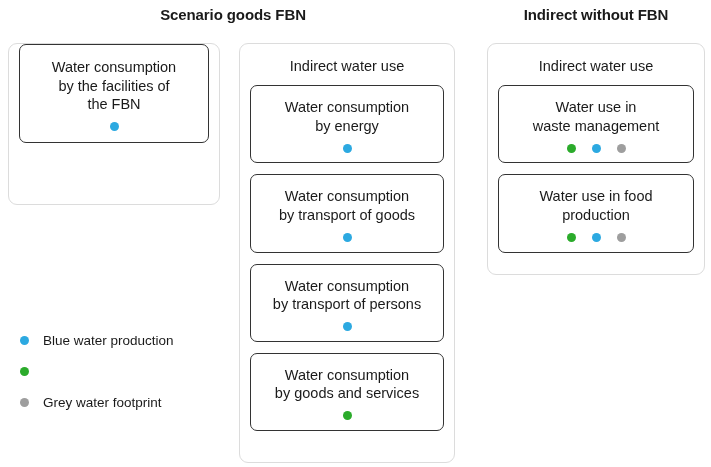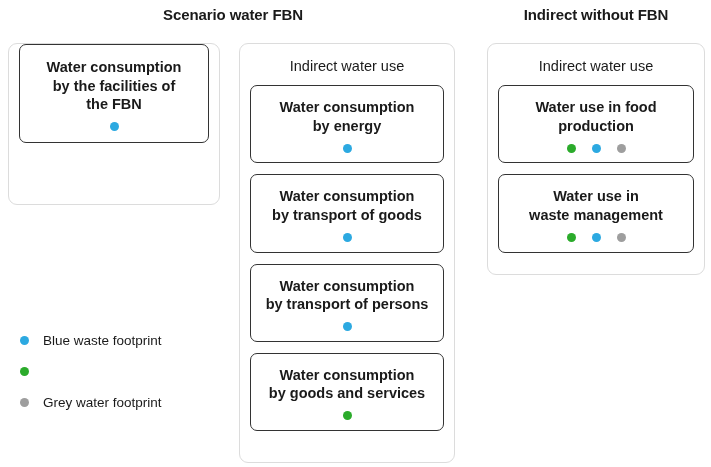--- a/index.html
+++ b/index.html
@@ -54,21 +54,20 @@
   .boxes {
     padding: 0 10px 10px 10px;
   }
   .item-box {
     border: 1.6px solid #333333;
     border-radius: 7px;
     background: #ffffff;
     box-sizing: border-box;
     padding: 12px 8px 9px 8px;
     margin-bottom: 11px;
-    font-weight: bold;
   }
   .item-box:last-child { margin-bottom: 0; }
 
   .item-label {
     text-align: center;
     font-size: 14.5px;
     line-height: 1.28;
     color: #1a1a1a;
     white-space: pre-line;
   }
@@ -112,21 +111,21 @@
   .legend-text {
     font-size: 13.5px;
     color: #1a1a1a;
     margin-left: 14px;
     white-space: nowrap;
   }
 </style>
 </head>
 <body>
 
-<div class="heading" id="heading-with-fbn">Scenario water FBN</div>
+<div class="heading" id="heading-with-fbn">Scenario goods FBN</div>
 
 <div class="heading" id="heading-without-fbn">Indirect without FBN</div>
 
 <div class="panel" id="panel-direct-water-use">
   <div class="boxes">
     <div class="item-box">
       <div class="item-label">Water consumption
 by the facilities of
 the FBN</div>
       <div class="dots">
@@ -167,44 +166,44 @@
           <span class="dot" style="background: rgb(43, 171, 43);"></span>
         </div>
     </div>
   </div>
 </div>
 
 <div class="panel" id="panel-indirect-without-fbn">
   <div class="panel-title">Indirect water use</div>
   <div class="boxes">
     <div class="item-box">
+      <div class="item-label">Water use in
+waste management</div>
+      <div class="dots">
+          <span class="dot" style="background: rgb(43, 171, 43);"></span>
+          <span class="dot" style="background: rgb(44, 169, 225);"></span>
+          <span class="dot" style="background: rgb(158, 158, 158);"></span>
+        </div>
+    </div>
+    <div class="item-box">
       <div class="item-label">Water use in food
 production</div>
-      <div class="dots">
-          <span class="dot" style="background: rgb(43, 171, 43);"></span>
-          <span class="dot" style="background: rgb(44, 169, 225);"></span>
-          <span class="dot" style="background: rgb(158, 158, 158);"></span>
-        </div>
-    </div>
-    <div class="item-box">
-      <div class="item-label">Water use in
-waste management</div>
       <div class="dots">
           <span class="dot" style="background: rgb(43, 171, 43);"></span>
           <span class="dot" style="background: rgb(44, 169, 225);"></span>
           <span class="dot" style="background: rgb(158, 158, 158);"></span>
         </div>
     </div>
   </div>
 </div>
 
 <div id="legend">
   <div class="legend-row">
     <span class="legend-dot" style="background: rgb(44, 169, 225);"></span>
-    <span class="legend-text">Blue waste footprint</span>
+    <span class="legend-text">Blue water production</span>
   </div>
   <div class="legend-row">
     <span class="legend-dot" style="background: rgb(43, 171, 43);"></span>
   </div>
   <div class="legend-row">
     <span class="legend-dot" style="background: rgb(158, 158, 158);"></span>
     <span class="legend-text">Grey water footprint</span>
   </div>
 </div>
 

